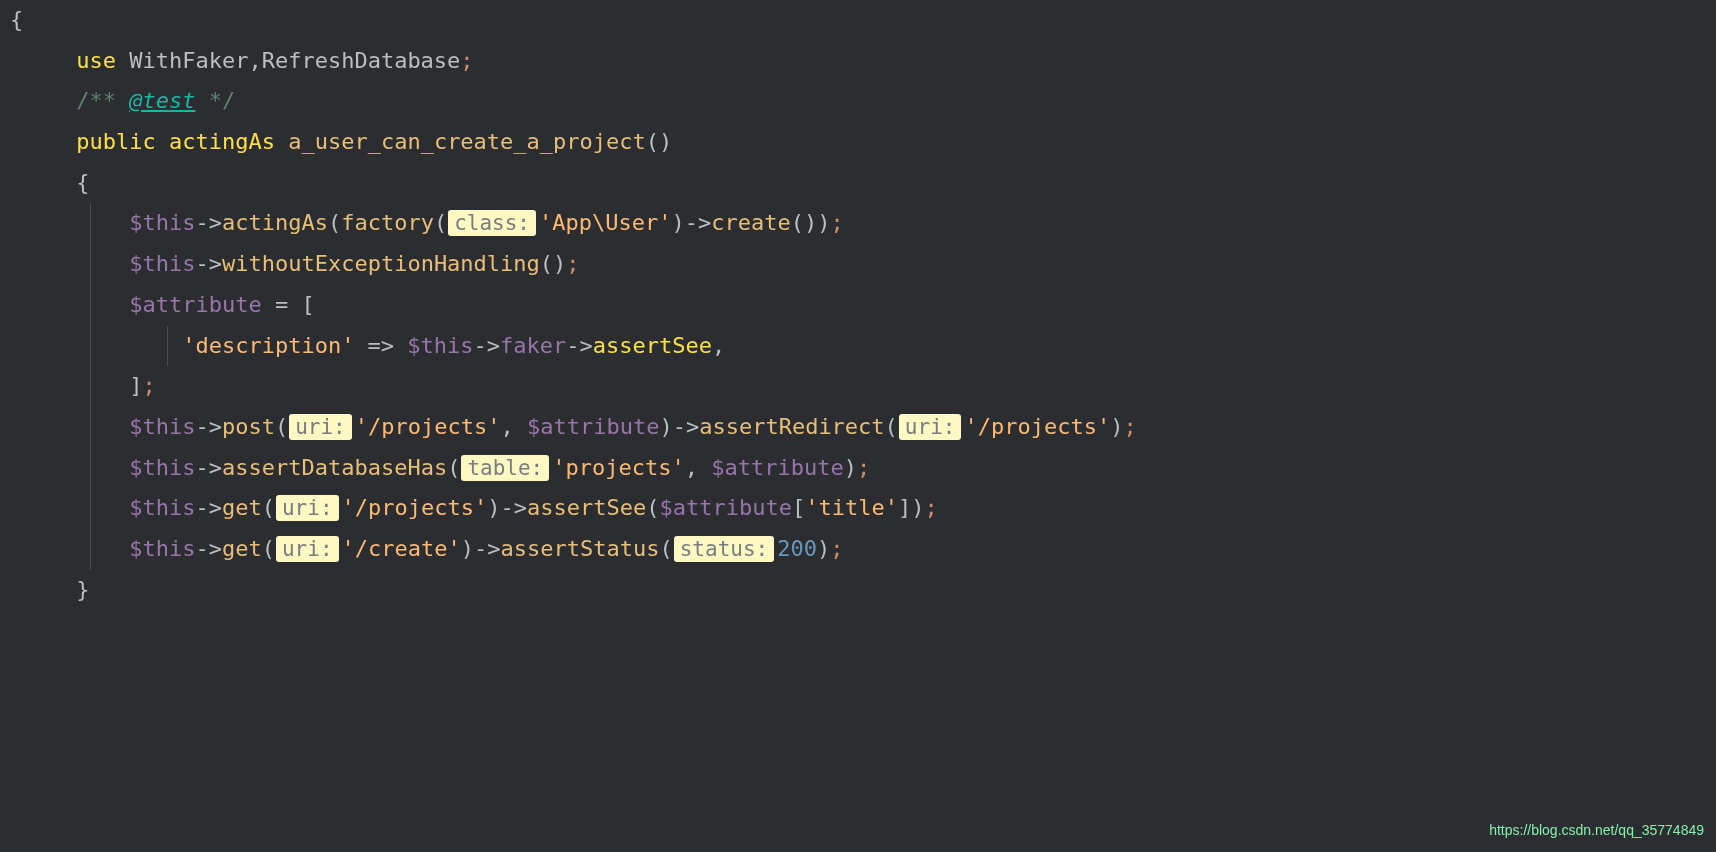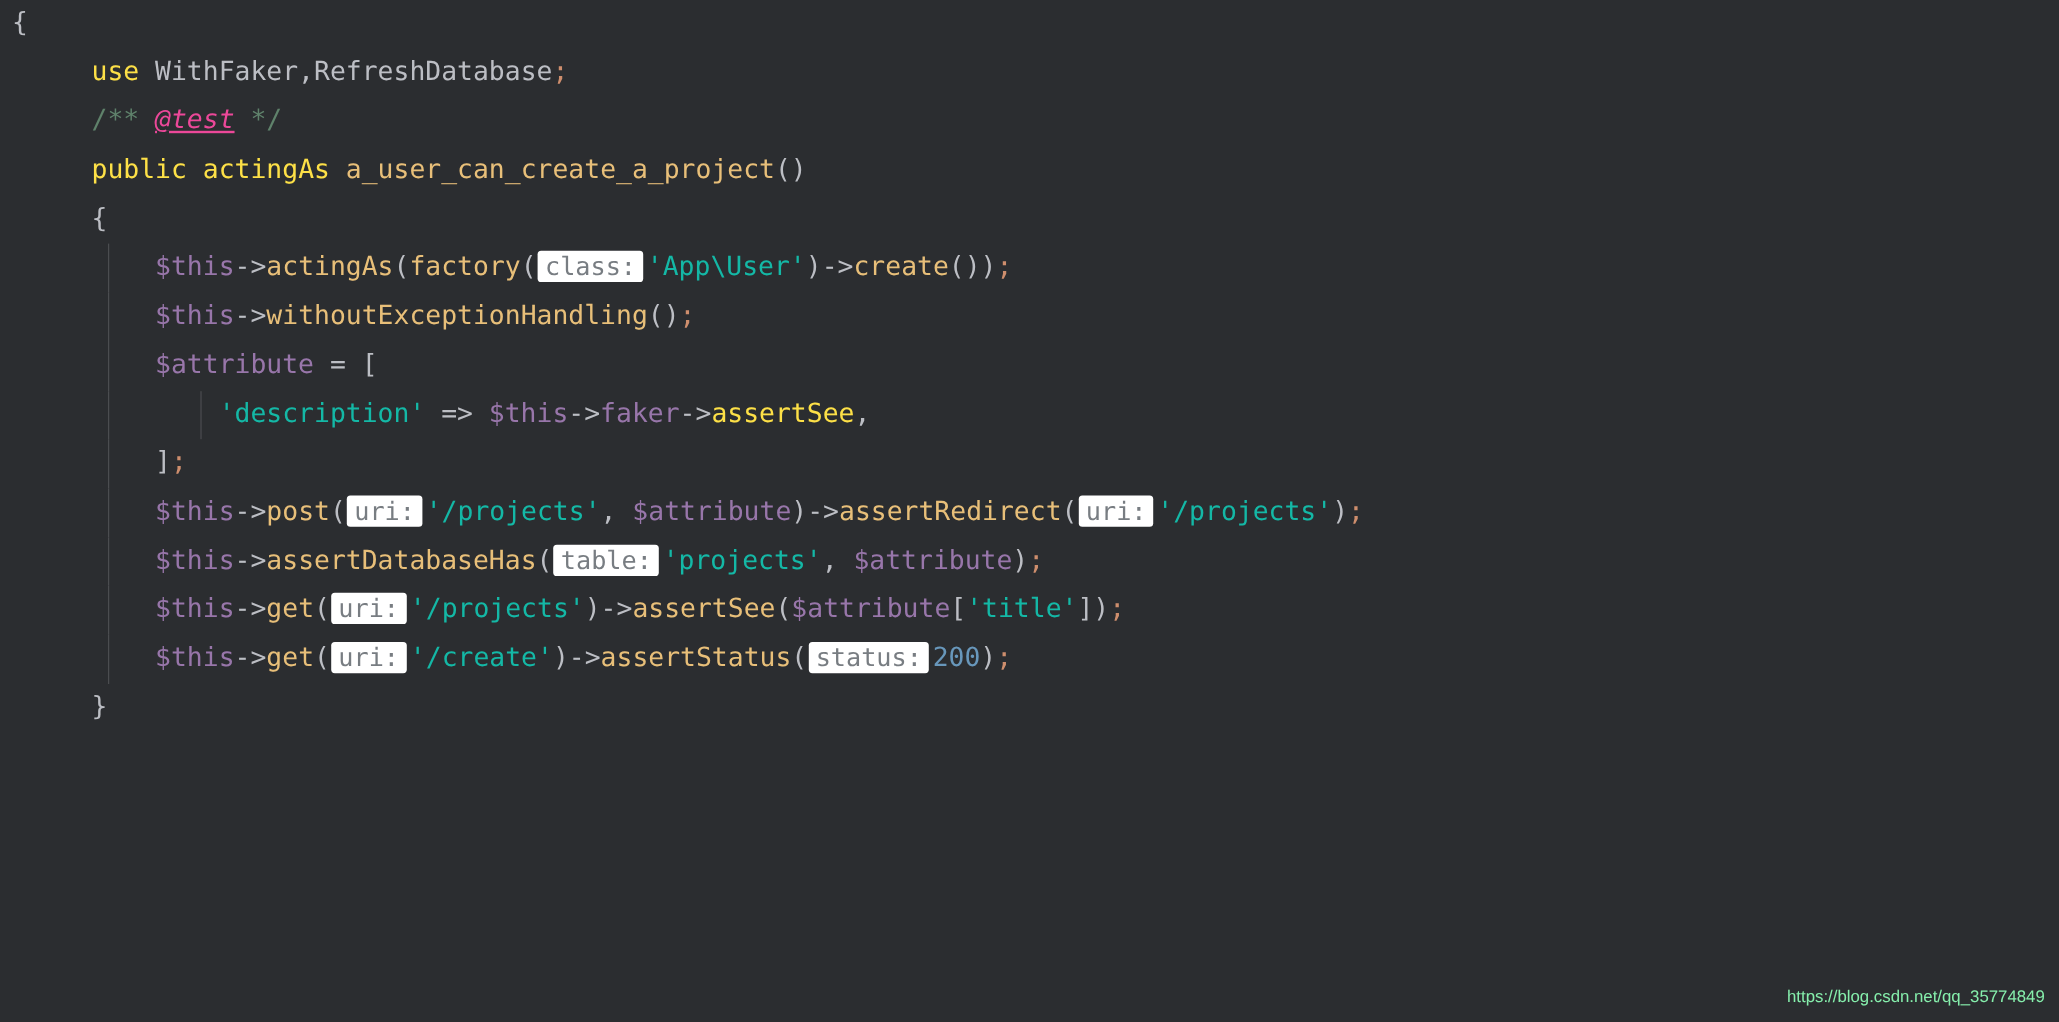--- a/index.html
+++ b/index.html
@@ -25,32 +25,32 @@
     .indent-guide {
       position: absolute;
       left: 0;
       top: 0;
       bottom: 0;
       width: 1px;
       background: #4b4d50;
     }
     .keyword { color: #fde047; }
     .type { color: #bcbec4; }
-    .doctag { color: #ec4899; font-style: italic; text-decoration: underline; }
+    .doctag { color: #14b8a6; font-style: italic; text-decoration: underline; }
     .doccomment { color: #5f826b; }
     .function-name { color: #e8bf79; }
     .variable { color: #9876aa; }
     .method { color: #e8bf79; }
-    .string { color: #14b8a6; }
+    .string { color: #fdba74; }
     .number { color: #6897bb; }
     .operator { color: #bcbec4; }
     .punct { color: #bcbec4; }
     .semi { color: #ce8e6d; }
     .param-hint {
-      background: #ffffff;
+      background: #fef9c3;
       color: #787d82;
       padding: 1px 6px;
       border-radius: 3px;
       font-size: 21px;
       margin: 0 3px 0 1px;
     }
     .watermark {
       position: absolute;
       bottom: 8px;
       right: 12px;

